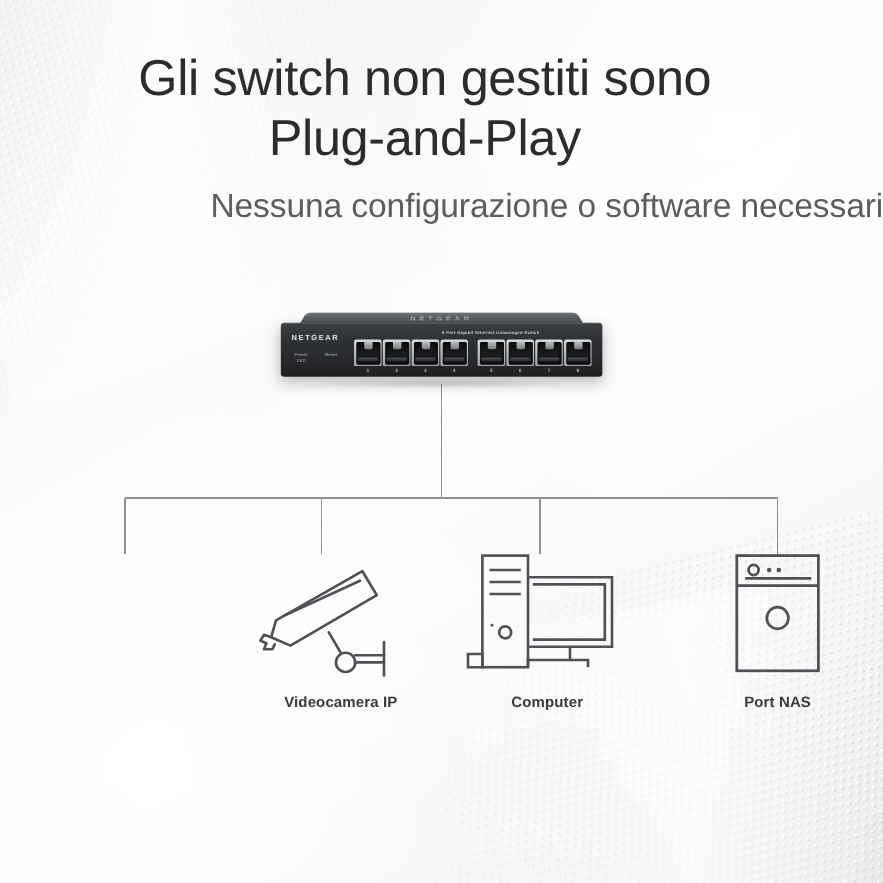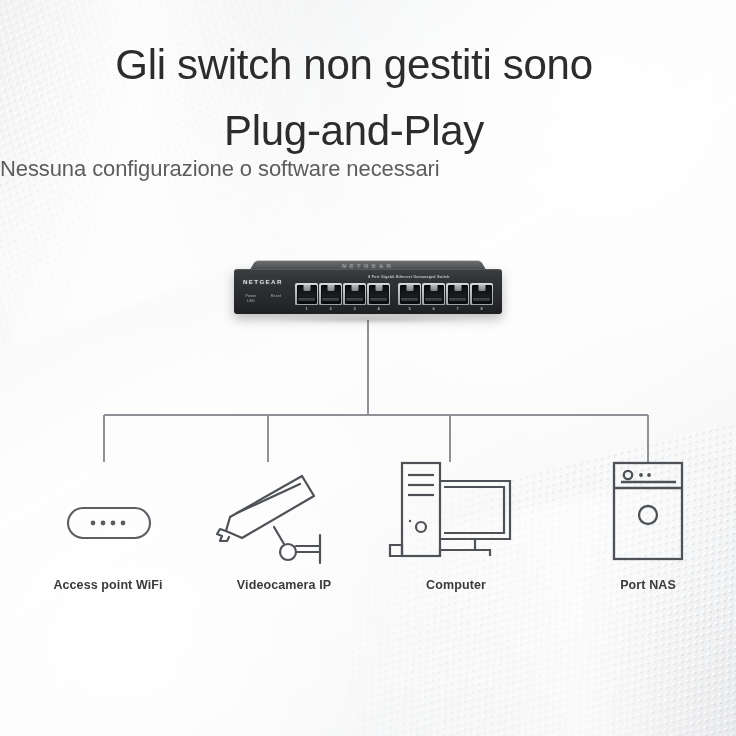--- a/index.html
+++ b/index.html
@@ -60,25 +60,25 @@
   
   .headline{
     position:absolute;left:0;top:40px;width:708px;
     text-align:center;
     font-size:42px;
     line-height:1.18;
     font-weight:300;
     color:#2c2c2c;
     letter-spacing:-0.3px;
   }
-  .headline .l2{display:block;margin-top:16px;}
+  .headline .l2{display:block;}
   .subhead{
     position:absolute;left:0;top:156px;width:736px;
-    text-align:left;
-    font-size:22px;
+    text-align:right;
+    font-size:28px;
     font-weight:300;
     color:#5d5d5d;
     letter-spacing:-0.1px;
   }
 
   
   #switch-device{
     position:absolute;left:234px;top:256px;width:268px;height:64px;
   }
   .sw-top{
@@ -280,30 +280,20 @@
       <div class="port-nums pn-b" id="pn-b">
           <div class="port-num">5</div>
           <div class="port-num">6</div>
           <div class="port-num">7</div>
           <div class="port-num">8</div>
         </div>
     </div>
     <div class="sw-shadow"></div>
   </div>
 
-  <div class="node" id="node-ap">
-    <svg class="node-icon" viewBox="0 0 168 100" width="168" height="100">
-      <rect x="44" y="38" width="82" height="30" rx="15" ry="15" fill="none" stroke="#5b5f63" stroke-width="2.1"></rect>
-      <circle cx="69" cy="53" r="2.4" fill="#5b5f63"></circle>
-      <circle cx="79" cy="53" r="2.4" fill="#5b5f63"></circle>
-      <circle cx="89" cy="53" r="2.4" fill="#5b5f63"></circle>
-      <circle cx="99" cy="53" r="2.4" fill="#5b5f63"></circle>
-    </svg>
-    <div class="node-label">Access point WiFi</div>
-  </div>
 
   <div class="node" id="node-pc">
     <svg class="node-icon" viewBox="0 0 156 115" width="156" height="115">
       <g fill="none" stroke="#4e5256" stroke-width="2.2" stroke-linejoin="miter" stroke-linecap="butt">
         <rect x="24" y="8" width="38" height="93"></rect>
         <path d="M30 20 L56 20"></path>
         <path d="M30 30 L56 30"></path>
         <path d="M30 40 L56 40"></path>
         <circle cx="43" cy="72" r="5"></circle>
         <circle cx="32" cy="66" r="1.2" fill="#4e5256" stroke="none"></circle>

